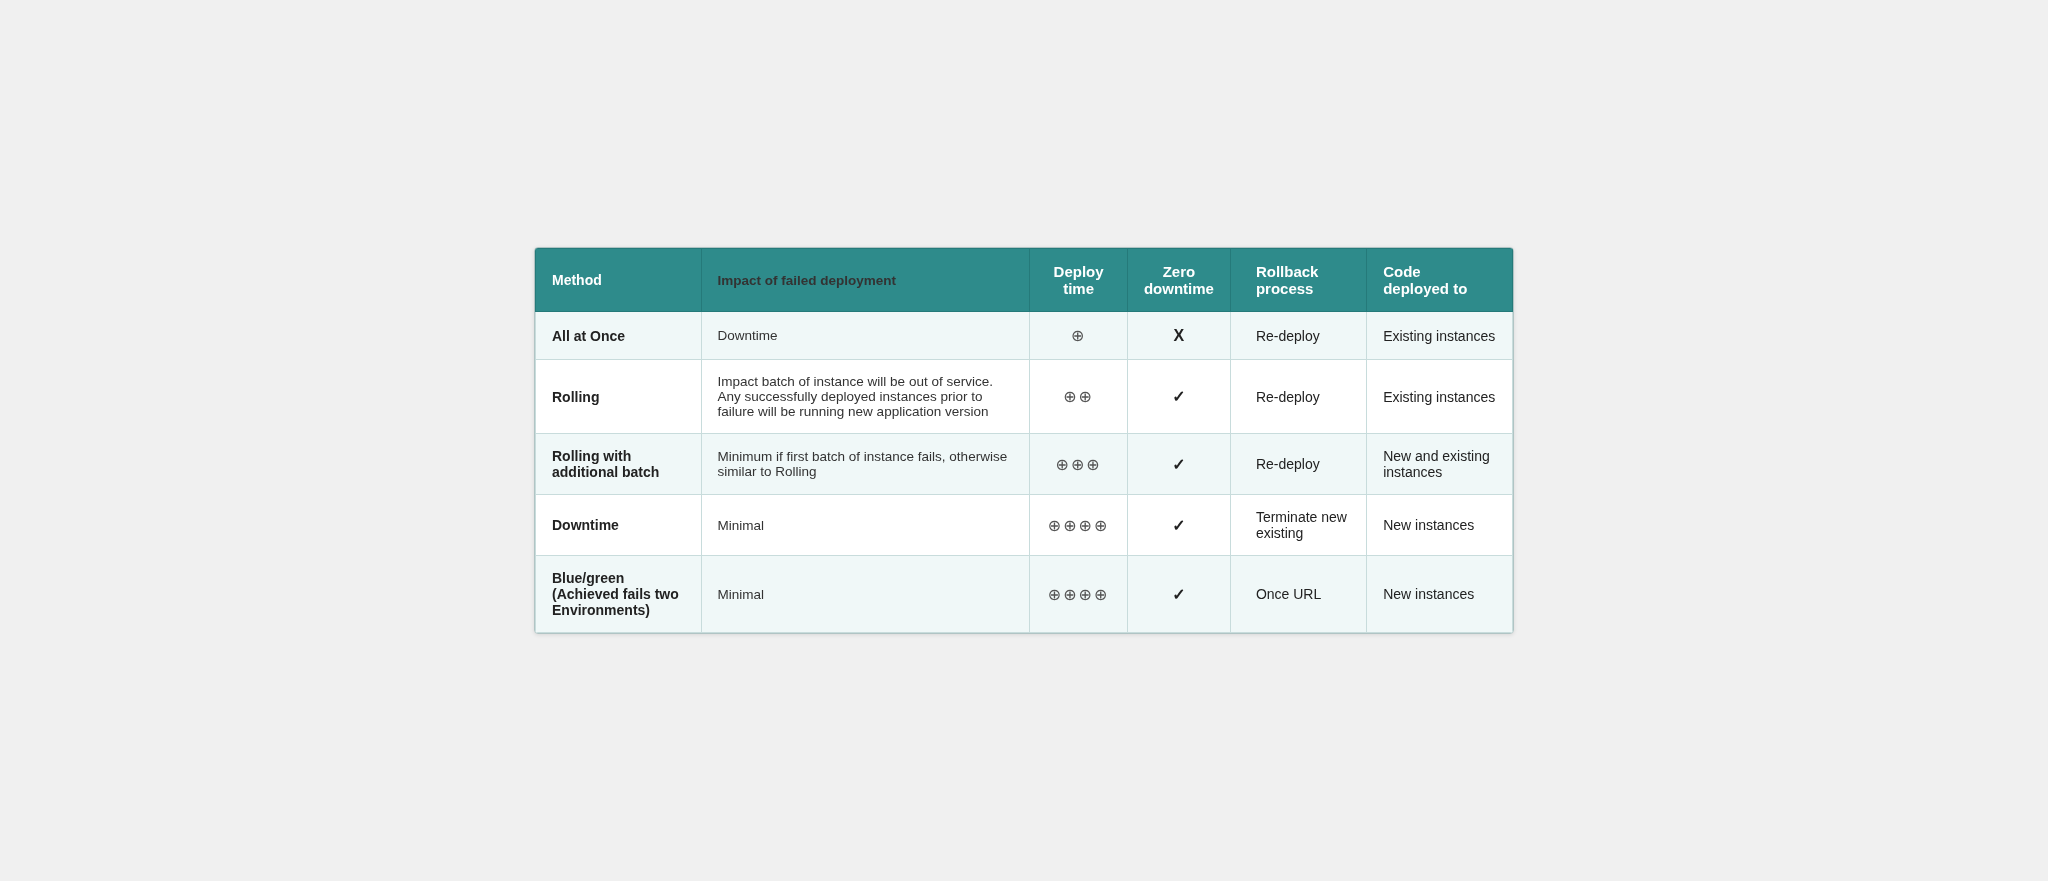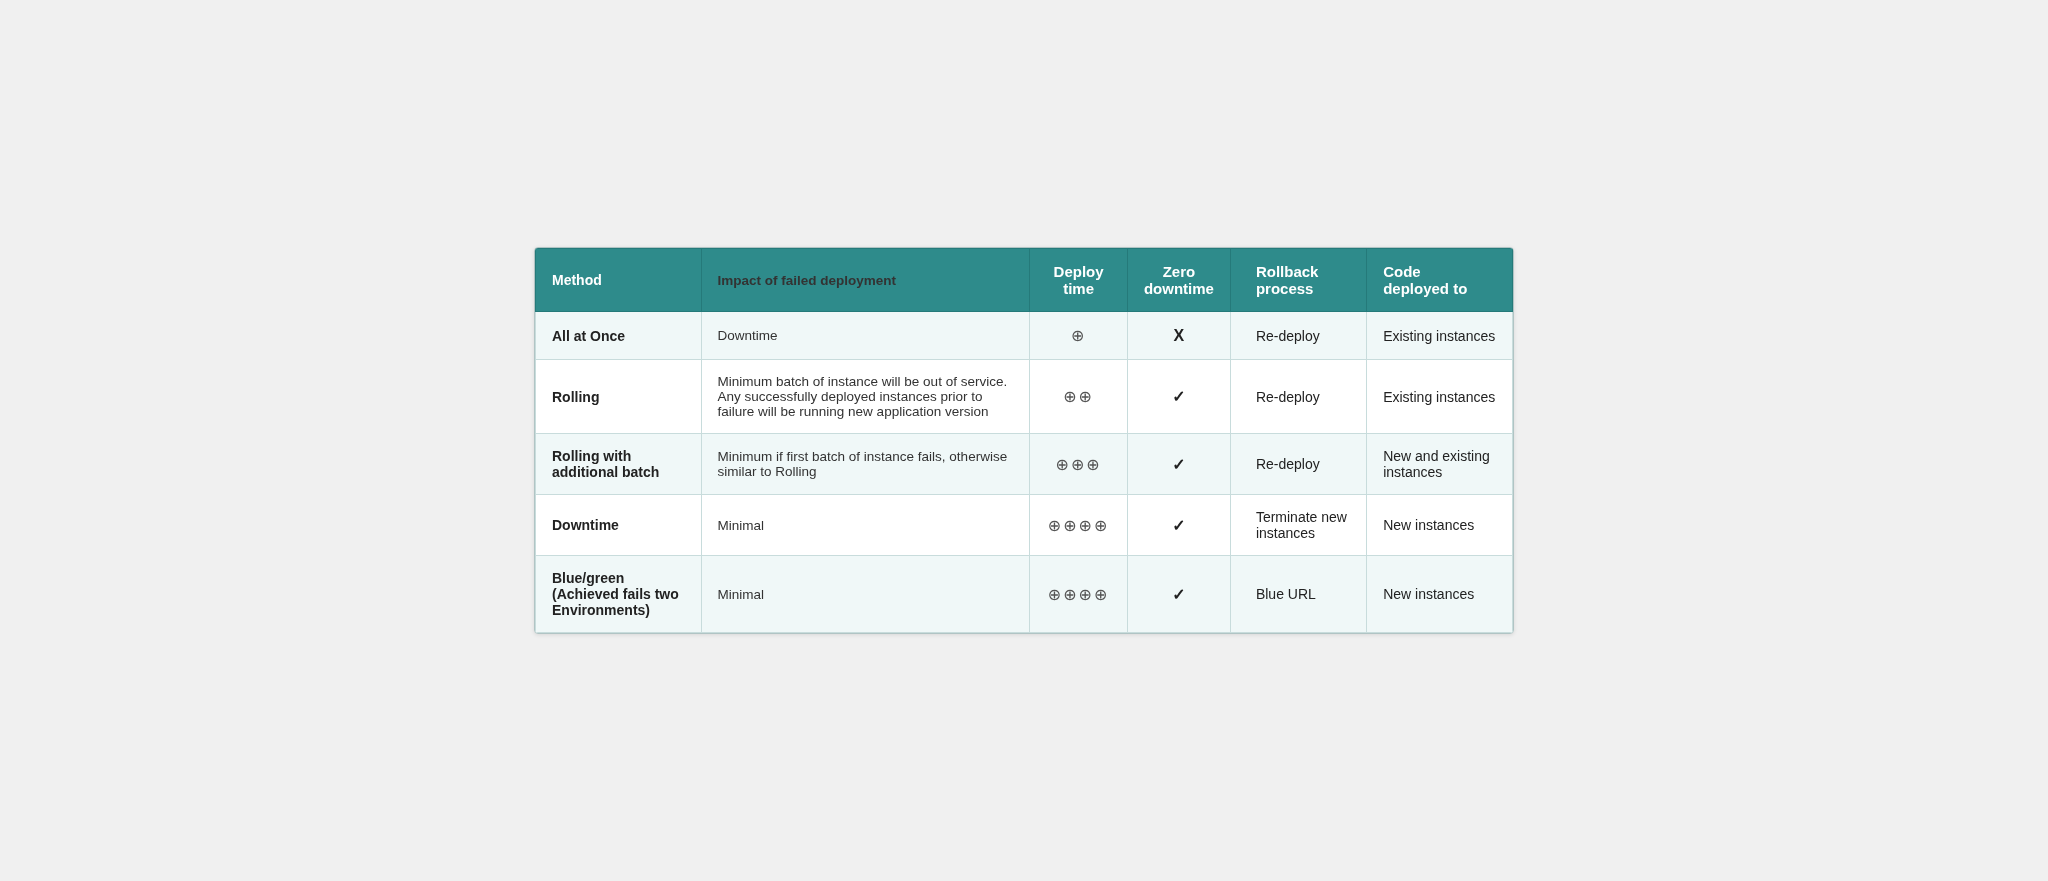--- a/index.html
+++ b/index.html
@@ -139,45 +139,45 @@
     <tr>
           <td class="col-method">All at Once</td>
           <td class="col-impact">Downtime</td>
           <td class="col-deploy"><span class="clock-icon">⊕</span></td>
           <td class="col-zero"><span class="x-mark">X</span></td>
           <td class="col-rollback">Re-deploy</td>
           <td class="col-code">Existing instances</td>
         </tr>
         <tr>
           <td class="col-method">Rolling</td>
-          <td class="col-impact">Minimum batch of instance will be out of service. Any successfully deployed instances prior to failure will be running new application version</td>
+          <td class="col-impact">Impact batch of instance will be out of service. Any successfully deployed instances prior to failure will be running new application version</td>
           <td class="col-deploy"><span class="clock-icon">⊕⊕</span></td>
           <td class="col-zero"><span class="check-mark">✓</span></td>
           <td class="col-rollback">Re-deploy</td>
           <td class="col-code">Existing instances</td>
         </tr>
         <tr>
           <td class="col-method">Rolling with additional batch</td>
           <td class="col-impact">Minimum if first batch of instance fails, otherwise similar to Rolling</td>
           <td class="col-deploy"><span class="clock-icon">⊕⊕⊕</span></td>
           <td class="col-zero"><span class="check-mark">✓</span></td>
           <td class="col-rollback">Re-deploy</td>
           <td class="col-code">New and existing instances</td>
         </tr>
         <tr>
           <td class="col-method">Downtime</td>
           <td class="col-impact">Minimal</td>
           <td class="col-deploy"><span class="clock-icon">⊕⊕⊕⊕</span></td>
           <td class="col-zero"><span class="check-mark">✓</span></td>
-          <td class="col-rollback">Terminate new instances</td>
+          <td class="col-rollback">Terminate new existing</td>
           <td class="col-code">New instances</td>
         </tr>
         <tr>
           <td class="col-method">Blue/green (Achieved fails two Environments)</td>
           <td class="col-impact">Minimal</td>
           <td class="col-deploy"><span class="clock-icon">⊕⊕⊕⊕</span></td>
           <td class="col-zero"><span class="check-mark">✓</span></td>
-          <td class="col-rollback">Blue URL</td>
+          <td class="col-rollback">Once URL</td>
           <td class="col-code">New instances</td>
         </tr>
       </tbody>
   </table>
 </div>
 
 </body></html>

